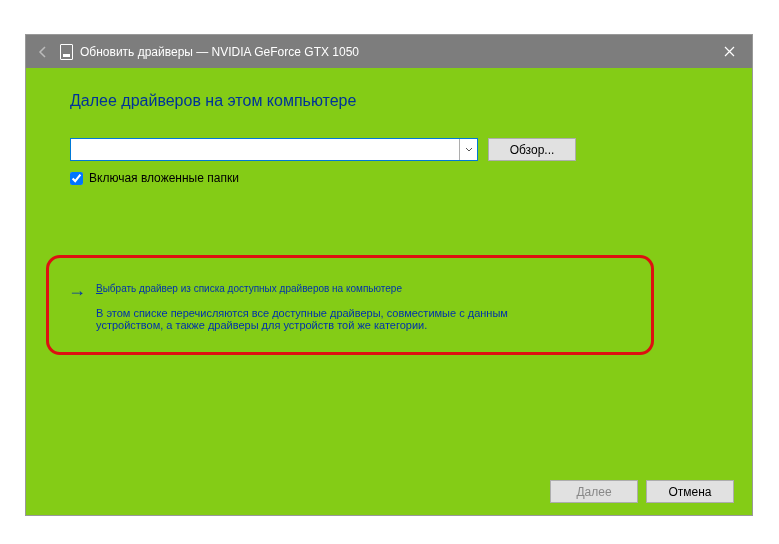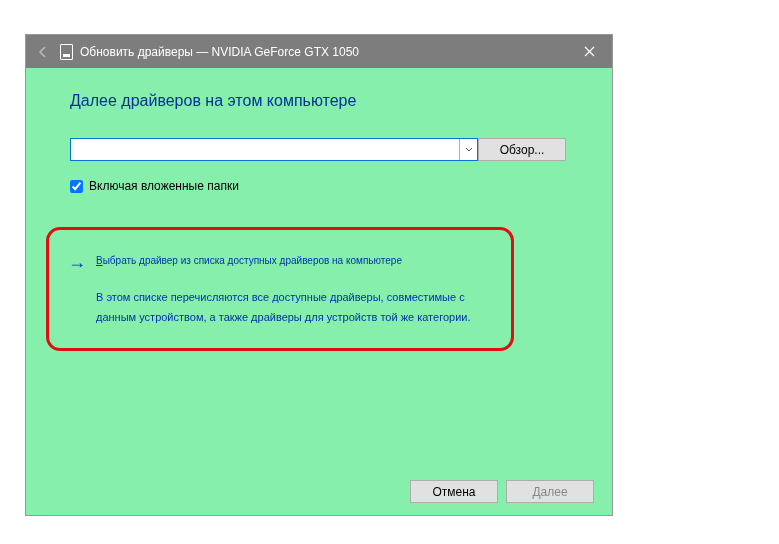--- a/index.html
+++ b/index.html
@@ -8,24 +8,24 @@
     background: #fff;
     width: 779px;
     height: 544px;
     position: relative;
     overflow: hidden;
   }
   .outer-frame {
     position: absolute;
     left: 25px;
     top: 34px;
-    width: 588px;
+    width: 728px;
     height: 482px;
     border: 1px solid #999;
-    background: #86efac;
+    background: #84cc16;
   }
   .titlebar {
     height: 33px;
     background: #7d7d7d;
     display: flex;
     align-items: center;
     color: #fff;
     font-size: 12px;
     position: relative;
   }
@@ -76,22 +76,23 @@
     font-weight: 400;
     margin-bottom: 28px;
   }
   .label {
     font-size: 12px;
     color: #000;
     margin-bottom: 6px;
   }
   .path-row {
     display: flex;
-    align-items: center;
-    margin-bottom: 18px;
+    gap: 10px;
+    align-items: center;
+    margin-bottom: 10px;
   }
   .combo {
     width: 408px;
     height: 23px;
     border: 1px solid #0078d7;
     display: flex;
     align-items: center;
     background: #fff;
   }
   .combo-input {
@@ -119,21 +120,21 @@
     background: #e1e1e1;
     border: 1px solid #adadad;
     font-size: 12px;
     cursor: pointer;
   }
   .checkbox-row {
     display: flex;
     align-items: center;
     gap: 6px;
     font-size: 12px;
-    margin-bottom: 34px;
+    margin-bottom: 70px;
   }
   .chk {
     width: 13px;
     height: 13px;
   }
   .highlight-box {
     border: 3px solid #d11;
     border-radius: 14px;
     padding: 8px 10px;
     margin-left: -24px;
@@ -155,22 +156,22 @@
   .option-text { flex: 1; }
   .option-title {
     color: #0033aa;
     font-size: 10px;
     line-height: 20px;
   }
   .option-title .u { text-decoration: underline; }
   .option-desc {
     color: #0033aa;
     font-size: 11px;
-    line-height: 20px;
-    margin-top: 16px;
+    line-height: 12px;
+    margin-top: 8px;
     max-width: 480px;
   }
   .footer {
     position: absolute;
     bottom: 12px;
     right: 18px;
     display: flex;
     gap: 8px;
   }
   .footer button {
@@ -230,16 +231,16 @@
         <div class="arrow-icon">→</div>
         <div class="option-text">
           <div class="option-title"><span class="u">В</span><span>ыбрать драйвер из списка доступных драйверов на компьютере</span></div>
           <div class="option-desc">В этом списке перечисляются все доступные драйверы, совместимые с данным устройством, а также драйверы для устройств той же категории.</div>
         </div>
       </div>
     </div>
   </div>
 
   <div class="footer">
+    <button disabled="">Далее</button>
     <button>Отмена</button>
-    <button disabled="">Далее</button>
   </div>
 </div>
 
 </body></html>

